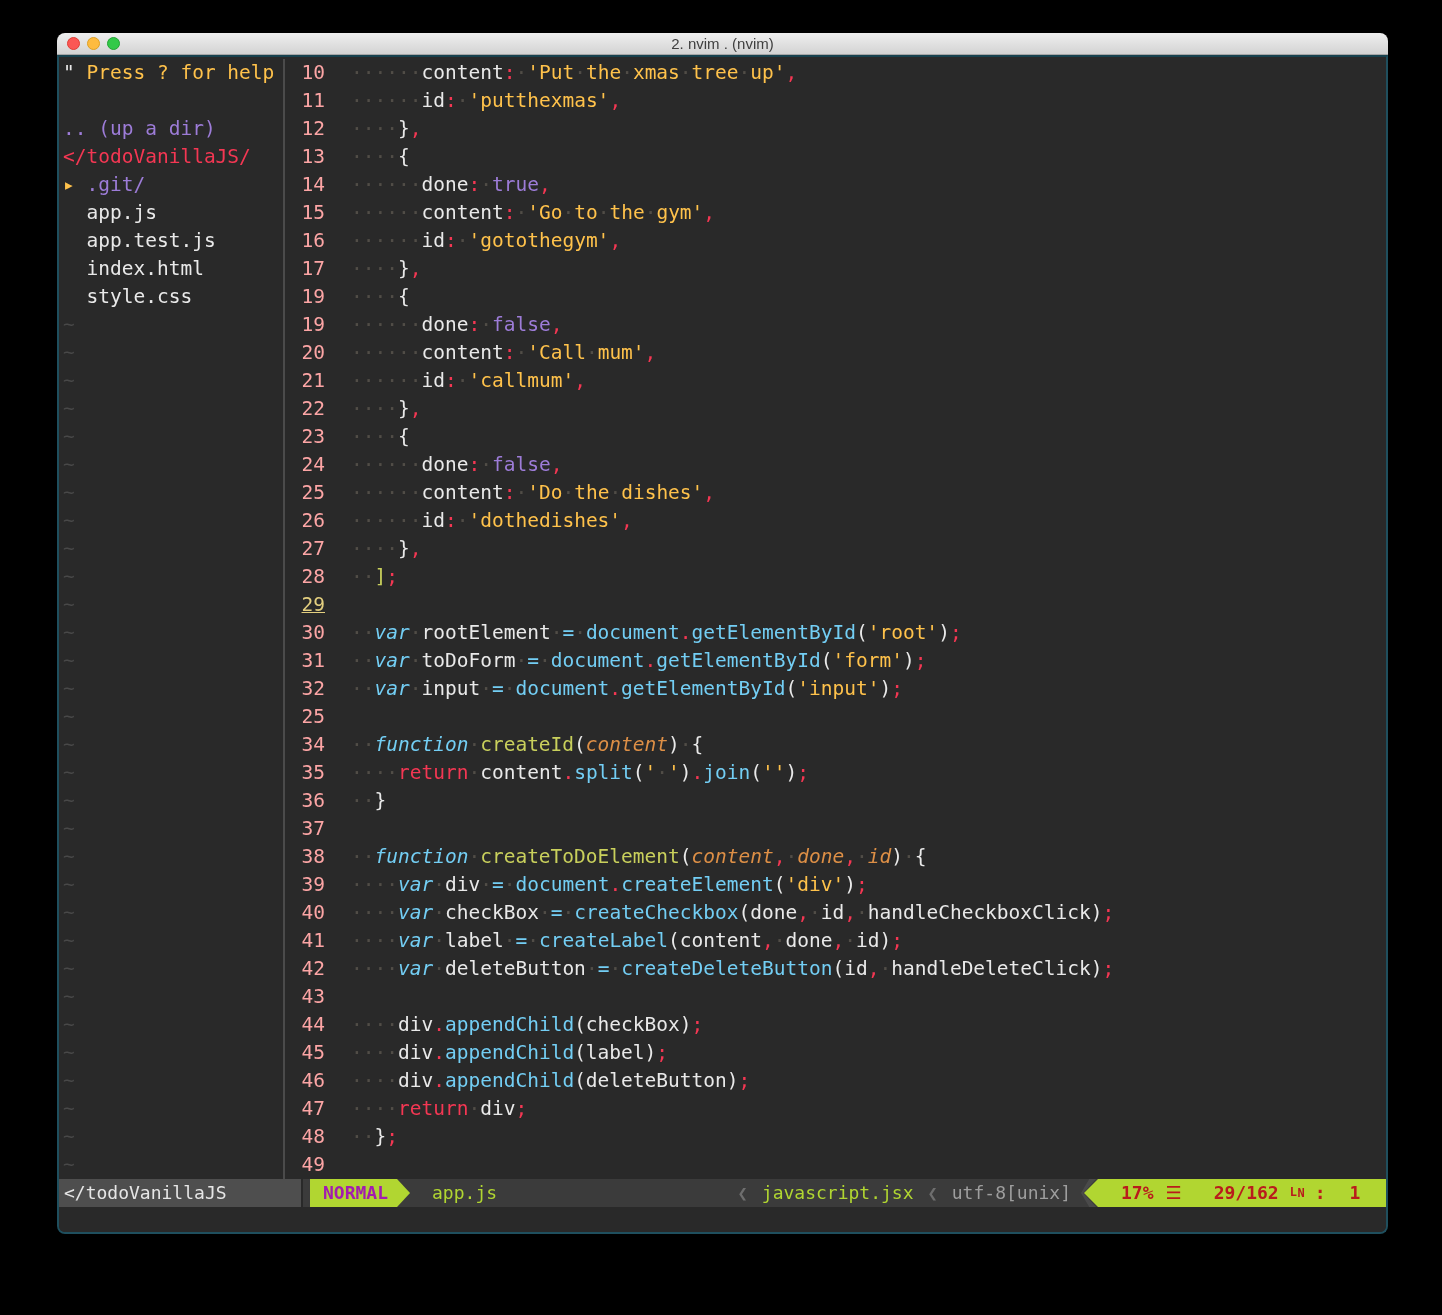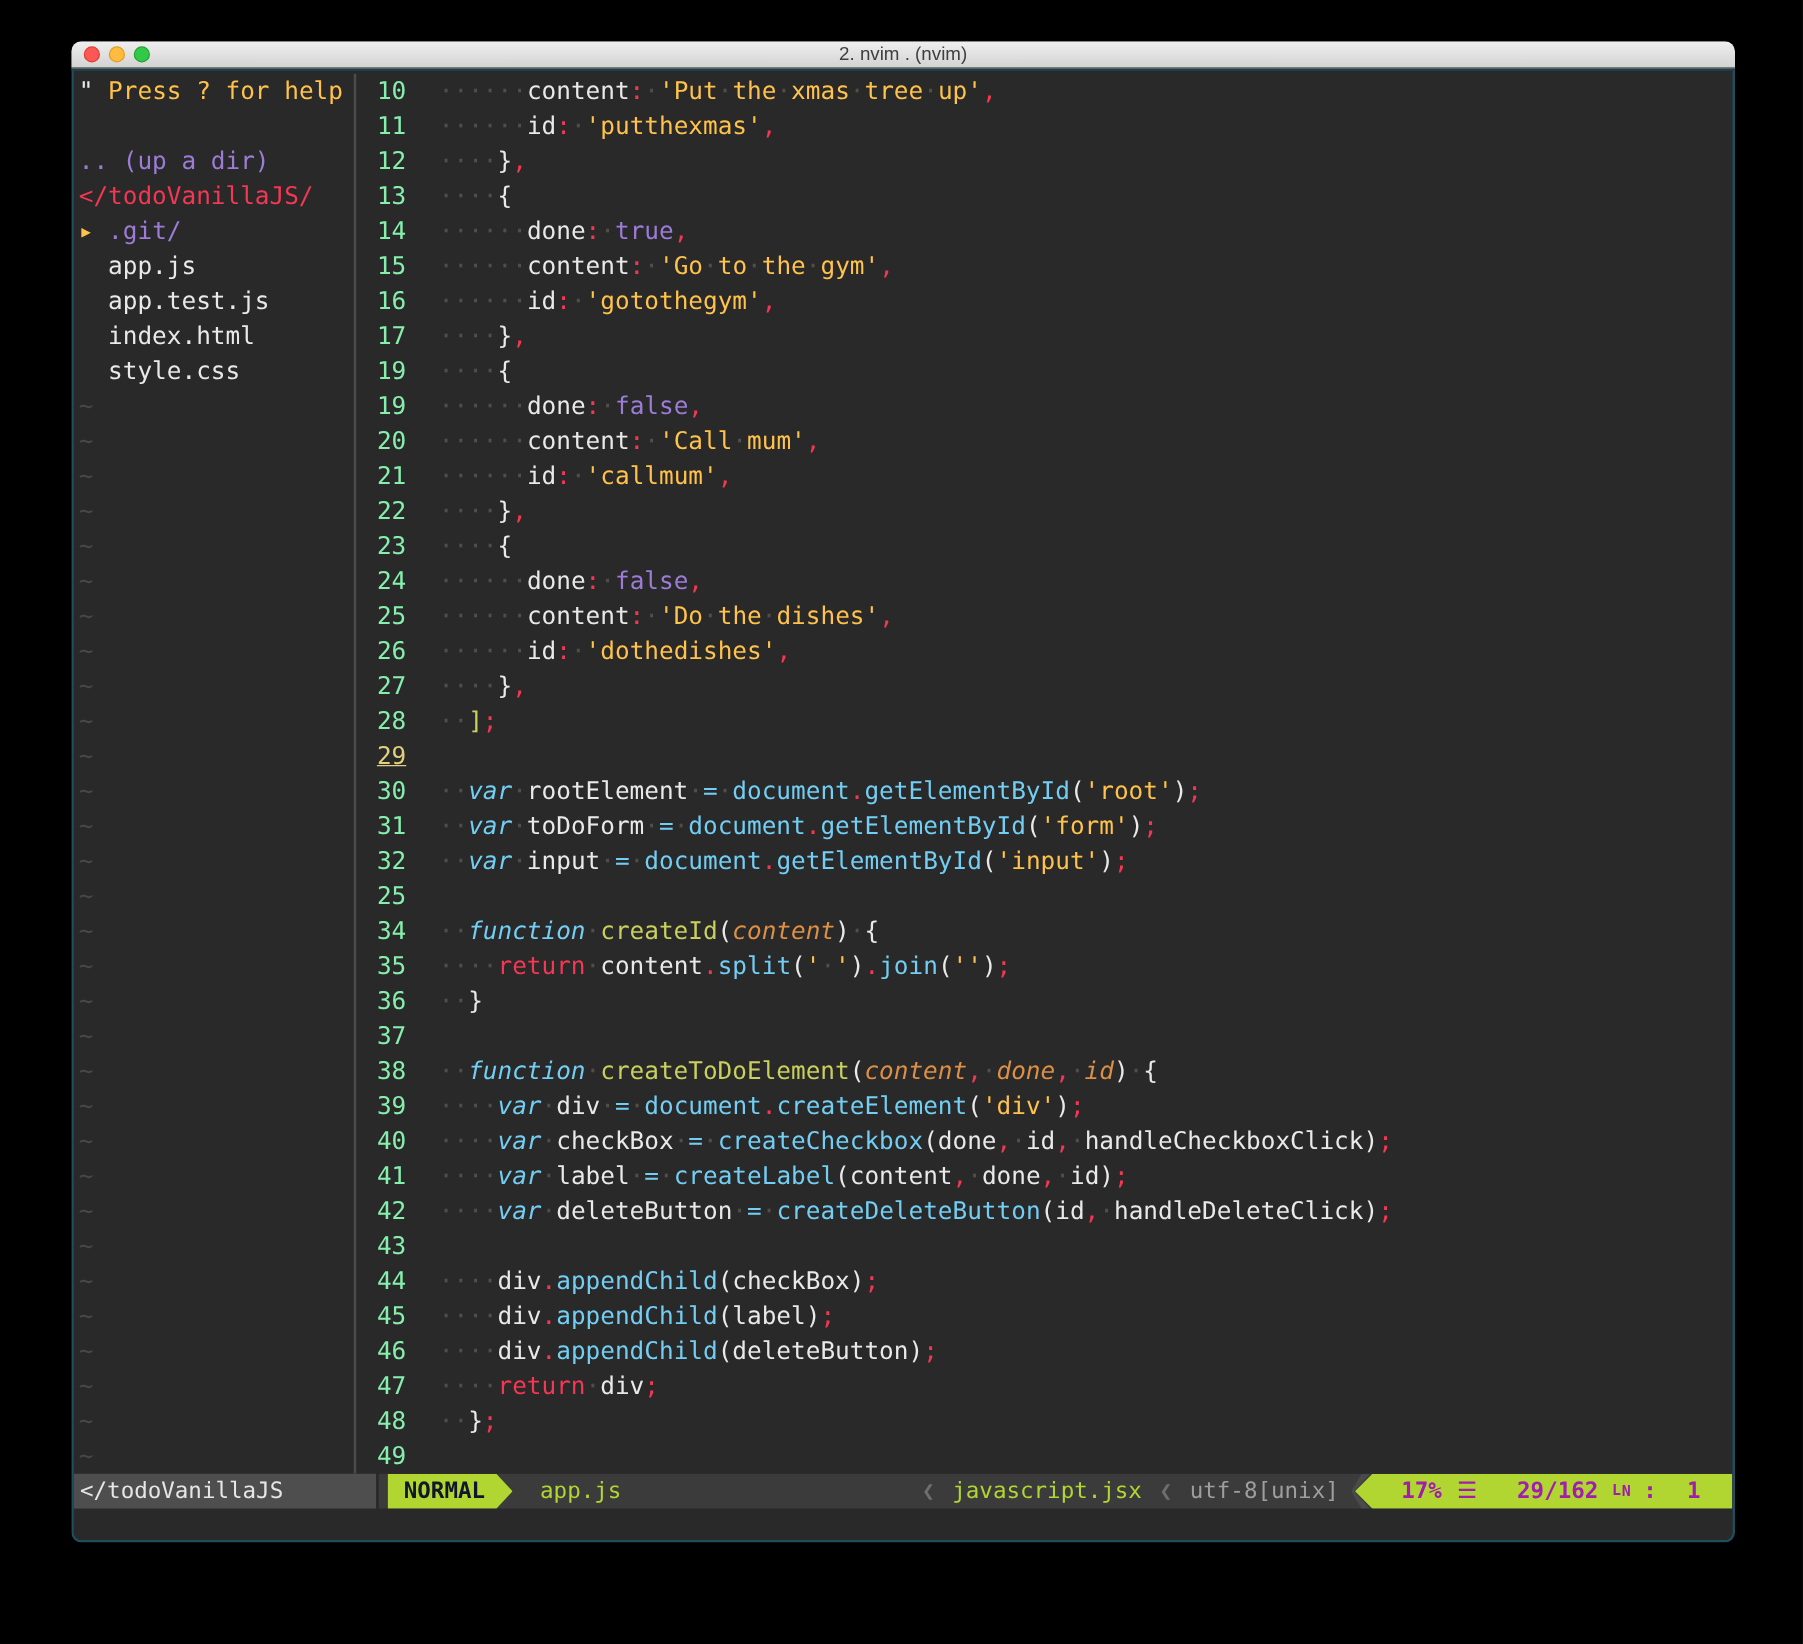--- a/index.html
+++ b/index.html
@@ -40,21 +40,21 @@
   .main { display:flex; flex:0 0 1122px; padding-top:2px; overflow:hidden; }
 
   
   .sidebar { width:224px; overflow:hidden; }
   .srow { height:28px; white-space:pre; padding-left:4px; }
   .vsep { width:2px; background:#4b4b4b; }
 
   
   .editor { flex:1; overflow:hidden; }
   .row { display:flex; height:28px; white-space:pre; }
-  .lnum { flex:0 0 56px; text-align:right; padding-right:16px; color:#86efac; }
+  .lnum { flex:0 0 56px; text-align:right; padding-right:16px; color:#fca5a5; }
   .lnum.cur { color:#e3cf7f;text-decoration:underline; }
   .code { flex:1;margin-left:10px; }
 
   
   .tk.w { color:#e9e9e9; }
   .tk.y { color:#ffc24b; }
   .tk.p { color:#f43753; }
   .tk.c { color:#73cef4; }
   .tk.ci{ color:#73cef4; font-style:italic; }
   .tk.g { color:#c9d05c; }
@@ -67,35 +67,35 @@
   .statusline { flex:0 0 28px; display:flex; font-size:18px; }
   .sl-left {
     width:242px; background:#4e4e4e; color:#e6e6e6;
     line-height:28px; padding-left:5px; white-space:pre;
   }
   .sl-gap { width:2px; background:#292929; }
   .sl-main {
     flex:1; background:#3b3b3b; display:flex; align-items:center; overflow:hidden;
   }
   .mode {
-    margin-left:7px; background:#b1d631; color:#0f172a; font-weight:bold;
+    margin-left:7px; background:#b1d631; color:#a21caf; font-weight:bold;
     line-height:28px; padding:0 22px 0 13px;
     clip-path:polygon(0 0, calc(100% - 13px) 0, 100% 50%, calc(100% - 13px) 100%, 0 100%);
   }
   .slfile { color:#b1d631; margin-left:22px; }
   .spacer { flex:1; }
   .chev { color:#6e6e6e; margin:0 14px 0 6px; font-size:17px; }
   .slft  { color:#b1d631; margin-right:8px; }
   .slenc { color:#9e9e9e; margin-right:10px; }
   .darrow {
     width:15px; height:28px; background:#4a4a4a; margin-right:-12px;
     clip-path:polygon(100% 0, 15% 50%, 100% 100%, 55% 100%, 0 50%, 55% 0);
   }
   .slright {
-    width:302px; height:28px; background:#b1d631; color:#a21caf; font-weight:bold;
+    width:302px; height:28px; background:#b1d631; color:#b91c1c; font-weight:bold;
     display:flex; align-items:center;
     clip-path:polygon(14px 0, 100% 0, 100% 100%, 14px 100%, 0 50%);
     padding-left:37px;
   }
   .slright .pct { margin-right:12px; }
   .slright .menu-icon { font-weight:normal; margin-right:32px; }
   .slright .pos { margin-right:10px; }
   .lnglyph { position:relative; width:16px; height:24px; display:inline-block; margin-right:10px; }
   .lnglyph i { position:absolute; top:-3px; left:1px;  font-style:normal; font-size:12px; font-weight:bold; }
   .lnglyph b { position:absolute; bottom:-2px; right:0; font-size:12px; }

